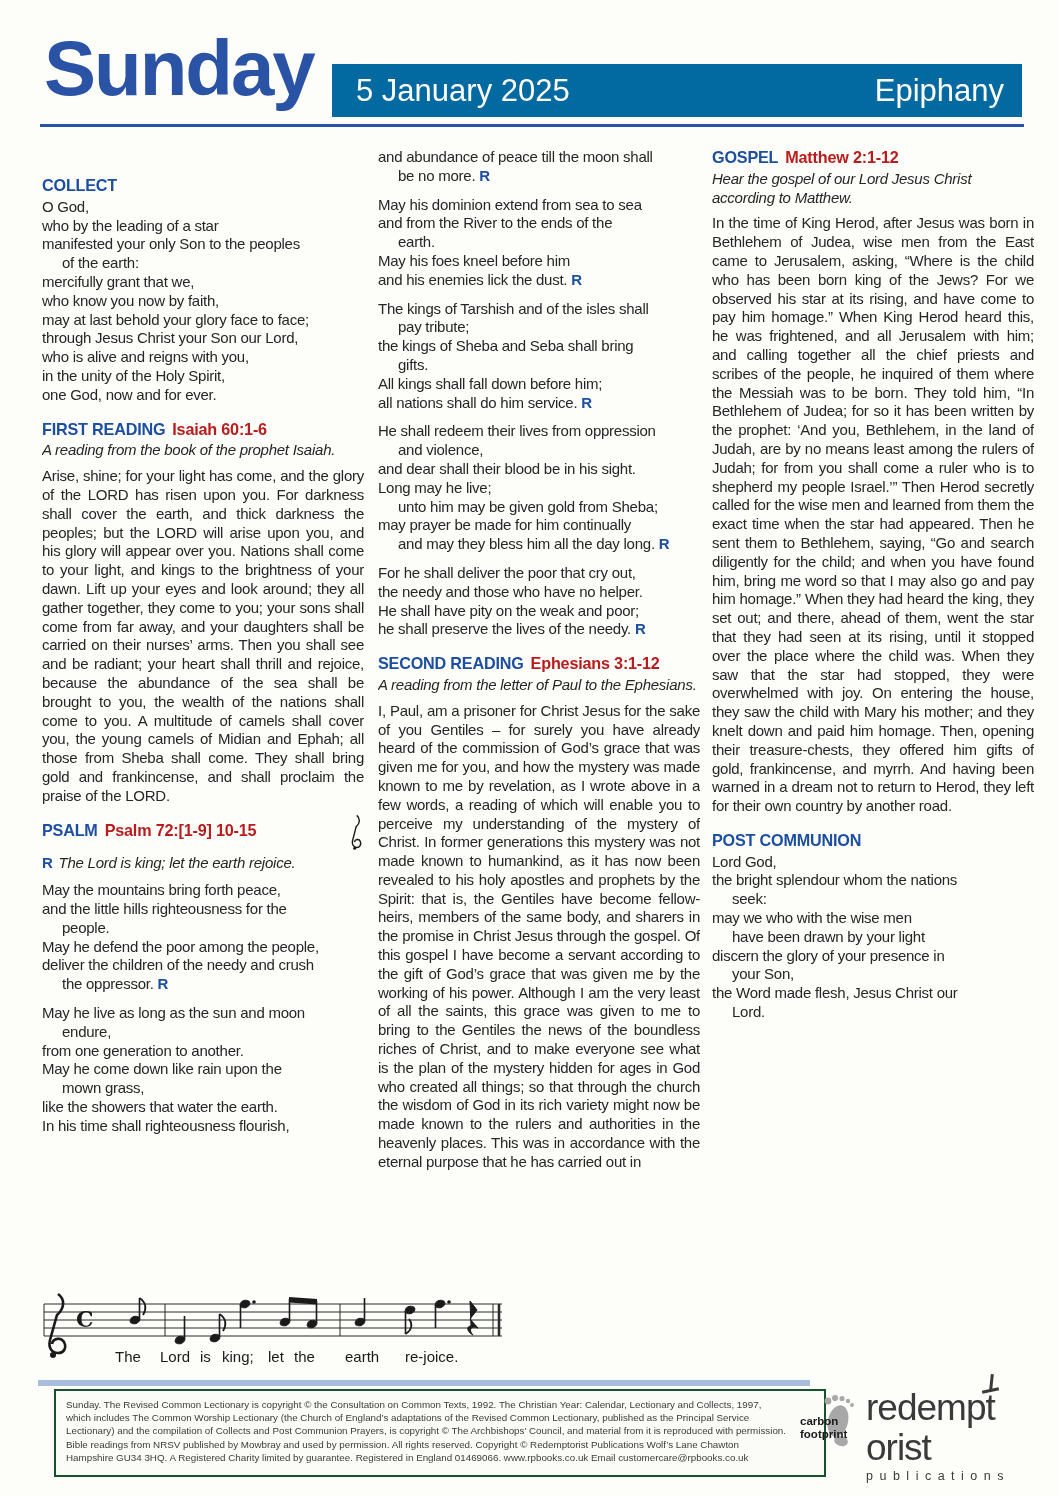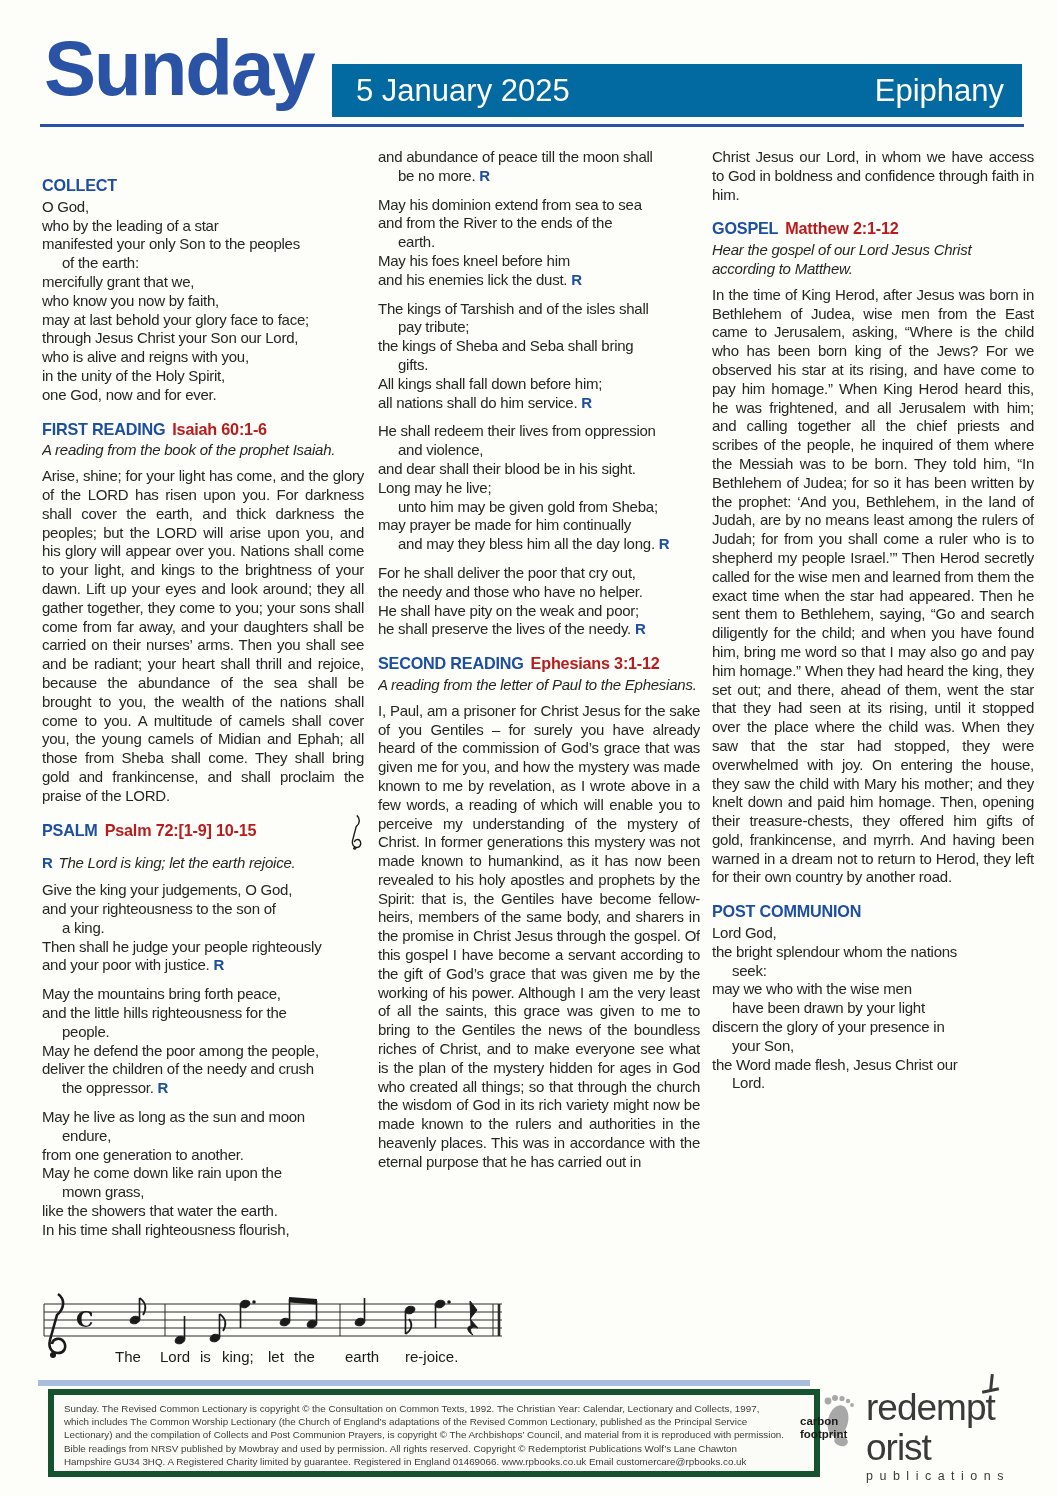--- a/index.html
+++ b/index.html
@@ -35,22 +35,22 @@
   .rmark{color:#1d4fa1;font-weight:bold;font-style:normal;}
   .response{margin:0 0 9px 0;}
   .response .resp-text{font-style:italic;}
   .response .rmark{margin-right:6px;}
 
   
   .music{position:absolute;left:40px;top:1288px;width:510px;height:88px;}
 
   
   .footer-rule{position:absolute;left:38px;top:1380px;width:772px;height:6px;background:#a9bedd;}
-  .footer-box{position:absolute;left:48px;top:1389px;width:772px;height:88px;box-sizing:border-box;
-              border:6px solid #14532d;background:#fbfbf8;padding:7px 10px;}
+  .footer-box{position:absolute;left:54px;top:1389px;width:772px;height:88px;box-sizing:border-box;
+              border:2px solid #14532d;background:#fbfbf8;padding:7px 10px;}
   .footer-box p{margin:0;font-size:9.8px;line-height:13.2px;color:#3c3c3c;letter-spacing:0;}
 
   .carbon{position:absolute;left:800px;top:1393px;width:70px;height:62px;}
   .carbon svg{position:absolute;left:22px;top:0;}
   .carbon-text{position:absolute;left:0;top:22px;font-size:11.5px;font-weight:bold;color:#1a1a1a;
                line-height:12.5px;white-space:nowrap;}
 
   .publisher{position:absolute;left:866px;top:1388px;width:185px;}
   .pub-name{font-size:37px;font-weight:normal;color:#3a3a3a;letter-spacing:-1px;line-height:40px;}
   .cross-t{position:relative;display:inline-block;}
@@ -98,27 +98,20 @@
       <div class="sec-heading">
         <span class="head-label">PSALM</span>
         <span class="head-ref">Psalm 72:[1-9] 10-15</span>
   <svg class="clef-sm" viewBox="0 0 26 64">
     <path d="M16 4 C22 9 22 17 15 23 L9 46 C7 53 11 58 16 58 C21 58 24 53 22 48 C20 43 13 44 12 49" fill="none" stroke="#1a1a1a" stroke-width="2.4"></path>
     <circle cx="12.5" cy="59.5" r="2.6" fill="#1a1a1a"></circle>
   </svg>
 </div>
       <div class="response"><span class="rmark">R</span><span class="resp-text">The Lord is king; let the earth rejoice.</span></div>
       <div class="stanza">
-        <div class="vline">Give the king your judgements, O God,</div>
-        <div class="vline">and your righteousness to the son of</div>
-        <div class="vline indent">a king.</div>
-        <div class="vline">Then shall he judge your people righteously</div>
-        <div class="vline">and your poor with justice. <span class="rmark">R</span></div>
-      </div>
-      <div class="stanza">
         <div class="vline">May the mountains bring forth peace,</div>
         <div class="vline">and the little hills righteousness for the</div>
         <div class="vline indent">people.</div>
         <div class="vline">May he defend the poor among the people,</div>
         <div class="vline">deliver the children of the needy and crush</div>
         <div class="vline indent">the oppressor. <span class="rmark">R</span></div>
       </div>
       <div class="stanza">
         <div class="vline">May he live as long as the sun and moon</div>
         <div class="vline indent">endure,</div>
@@ -165,21 +158,20 @@
         <div class="vline">he shall preserve the lives of the needy. <span class="rmark">R</span></div>
       </div>
       <div class="sec-heading">
         <span class="head-label">SECOND READING</span>
         <span class="head-ref">Ephesians 3:1-12</span>
       </div>
       <p class="intro">A reading from the letter of Paul to the Ephesians.</p>
       <p class="para">I, Paul, am a prisoner for Christ Jesus for the sake of you Gentiles – for surely you have already heard of the commission of God’s grace that was given me for you, and how the mystery was made known to me by revelation, as I wrote above in a few words, a reading of which will enable you to perceive my understanding of the mystery of Christ. In former generations this mystery was not made known to humankind, as it has now been revealed to his holy apostles and prophets by the Spirit: that is, the Gentiles have become fellow-heirs, members of the same body, and sharers in the promise in Christ Jesus through the gospel. Of this gospel I have become a servant according to the gift of God’s grace that was given me by the working of his power. Although I am the very least of all the saints, this grace was given to me to bring to the Gentiles the news of the boundless riches of Christ, and to make everyone see what is the plan of the mystery hidden for ages in God who created all things; so that through the church the wisdom of God in its rich variety might now be made known to the rulers and authorities in the heavenly places. This was in accordance with the eternal purpose that he has carried out in</p>
     </section>
   <section class="col col3">
-      <p class="para">Christ Jesus our Lord, in whom we have access to God in boldness and confidence through faith in him.</p>
       <div class="sec-heading">
         <span class="head-label">GOSPEL</span>
         <span class="head-ref">Matthew 2:1-12</span>
       </div>
       <p class="intro">Hear the gospel of our Lord Jesus Christ according to Matthew.</p>
       <p class="para">In the time of King Herod, after Jesus was born in Bethlehem of Judea, wise men from the East came to Jerusalem, asking, “Where is the child who has been born king of the Jews? For we observed his star at its rising, and have come to pay him homage.” When King Herod heard this, he was frightened, and all Jerusalem with him; and calling together all the chief priests and scribes of the people, he inquired of them where the Messiah was to be born. They told him, “In Bethlehem of Judea; for so it has been written by the prophet: ‘And you, Bethlehem, in the land of Judah, are by no means least among the rulers of Judah; for from you shall come a ruler who is to shepherd my people Israel.’” Then Herod secretly called for the wise men and learned from them the exact time when the star had appeared. Then he sent them to Bethlehem, saying, “Go and search diligently for the child; and when you have found him, bring me word so that I may also go and pay him homage.” When they had heard the king, they set out; and there, ahead of them, went the star that they had seen at its rising, until it stopped over the place where the child was. When they saw that the star had stopped, they were overwhelmed with joy. On entering the house, they saw the child with Mary his mother; and they knelt down and paid him homage. Then, opening their treasure-chests, they offered him gifts of gold, frankincense, and myrrh. And having been warned in a dream not to return to Herod, they left for their own country by another road.</p>
       <div class="sec-heading">
         <span class="head-label">POST COMMUNION</span>
       </div>
       <div class="stanza">

